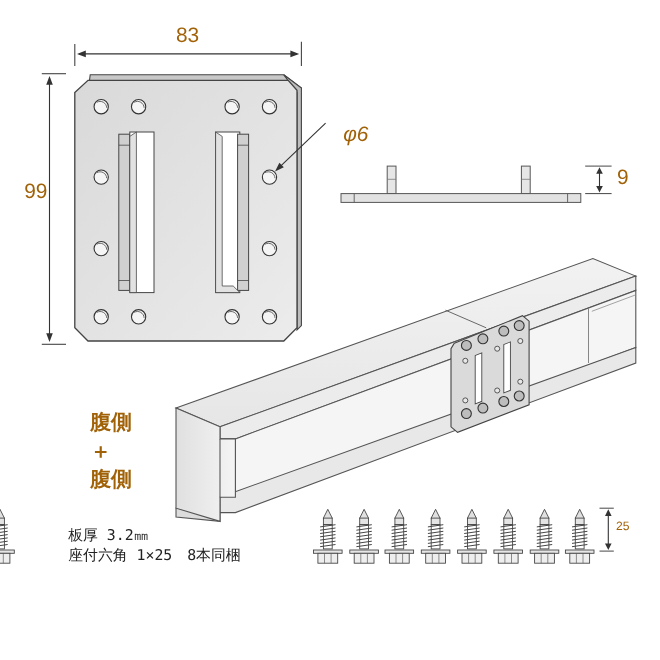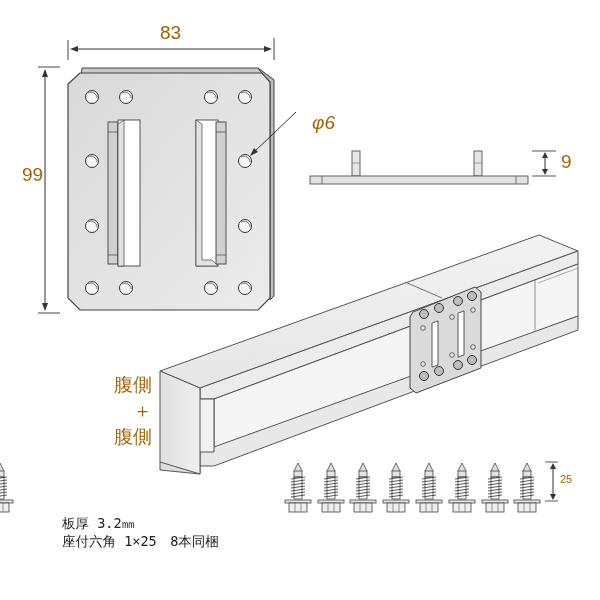--- a/index.html
+++ b/index.html
@@ -1,20 +1,20 @@
 <!DOCTYPE html>
 <html><head>
 <meta charset="utf-8">
 <style>
   html,body{margin:0;padding:0;background:#ffffff;}
   body{width:600px;height:600px;position:relative;overflow:hidden;font-family:"Liberation Sans","DejaVu Sans",sans-serif;color:#222;}
   #canvas{position:absolute;left:0;top:0;width:600px;height:600px;}
   .lbl{position:absolute;font-family:"Liberation Sans","DejaVu Sans",sans-serif;color:#a16207;}
   .dim{font-size:19px;}
-  .jp{font-family:"DejaVu Sans",sans-serif;font-weight:normal;font-size:19px;line-height:26px;text-align:right;}
+  .jp{font-family:"DejaVu Sans",sans-serif;font-weight:bold;font-size:19px;line-height:26px;text-align:left;}
   .spec{font-family:"DejaVu Sans Mono","DejaVu Sans",monospace;font-size:13.5px;line-height:18px;color:#222;}
 </style>
 </head>
 <body>
 
 <svg id="canvas" viewBox="0 0 600 600" xmlns="http://www.w3.org/2000/svg">
   <defs>
     <linearGradient id="plateG" x1="0" y1="0" x2="1" y2="1">
       <stop offset="0" stop-color="#d9d9d9"></stop>
       <stop offset="1" stop-color="#ececec"></stop>
@@ -199,18 +199,18 @@
 <div class="lbl dim" style="left:22px;top:164px;">99</div>
 <div class="lbl dim" style="left:312px;top:96px;font-style:italic;margin-top:16px;">φ6</div>
 <div class="lbl dim" style="left:561px;top:151px;">9</div>
 
 <div class="lbl jp" style="left:82px;top:371px;width:70px;">
   <div>腹側</div>
   <div>＋</div>
   <div>腹側</div>
 </div>
 
-<div class="lbl spec" style="left:62px;top:478px;margin-top:36px;">
+<div class="lbl spec" style="left:62px;top:478px;">
   <div>板厚 3.2㎜</div>
   <div>座付六角 1×25　8本同梱</div>
 </div>
 
 <div class="lbl" style="left:560px;top:473px;font-size:11px;">25</div>
 
 </body></html>

